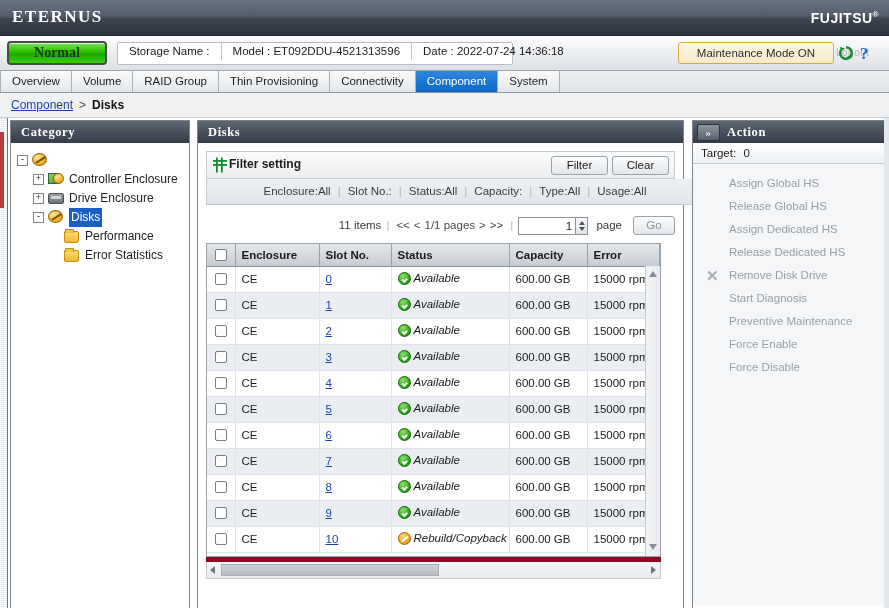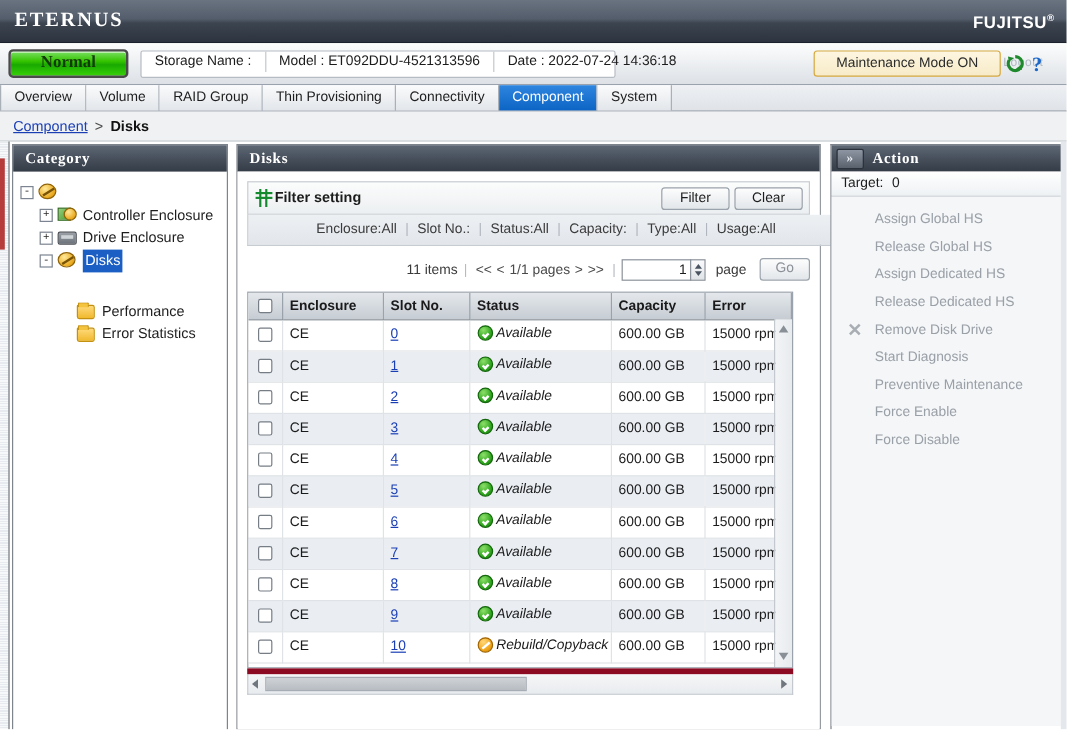--- a/index.html
+++ b/index.html
@@ -367,21 +367,21 @@
           </span>
           <span class="tlabel">Drive Enclosure</span>
         </div>
         <div class="tnode" style="padding-left: 16px;">
           <span class="tbox">-</span>
           <span class="ti">
             <span class="ic-disk"></span>
           </span>
           <span class="tlabel sel">Disks</span>
         </div>
-        <div class="tnode" style="padding-left: 32px; margin-top: 23px;">
+        <div class="tnode" style="padding-left: 32px;">
           <span class="tspace"></span>
           <span class="ti">
             <span class="ic-folder"></span>
           </span>
           <span class="tlabel">Performance</span>
         </div>
         <div class="tnode" style="padding-left: 32px;">
           <span class="tspace"></span>
           <span class="ti">
             <span class="ic-folder"></span>

